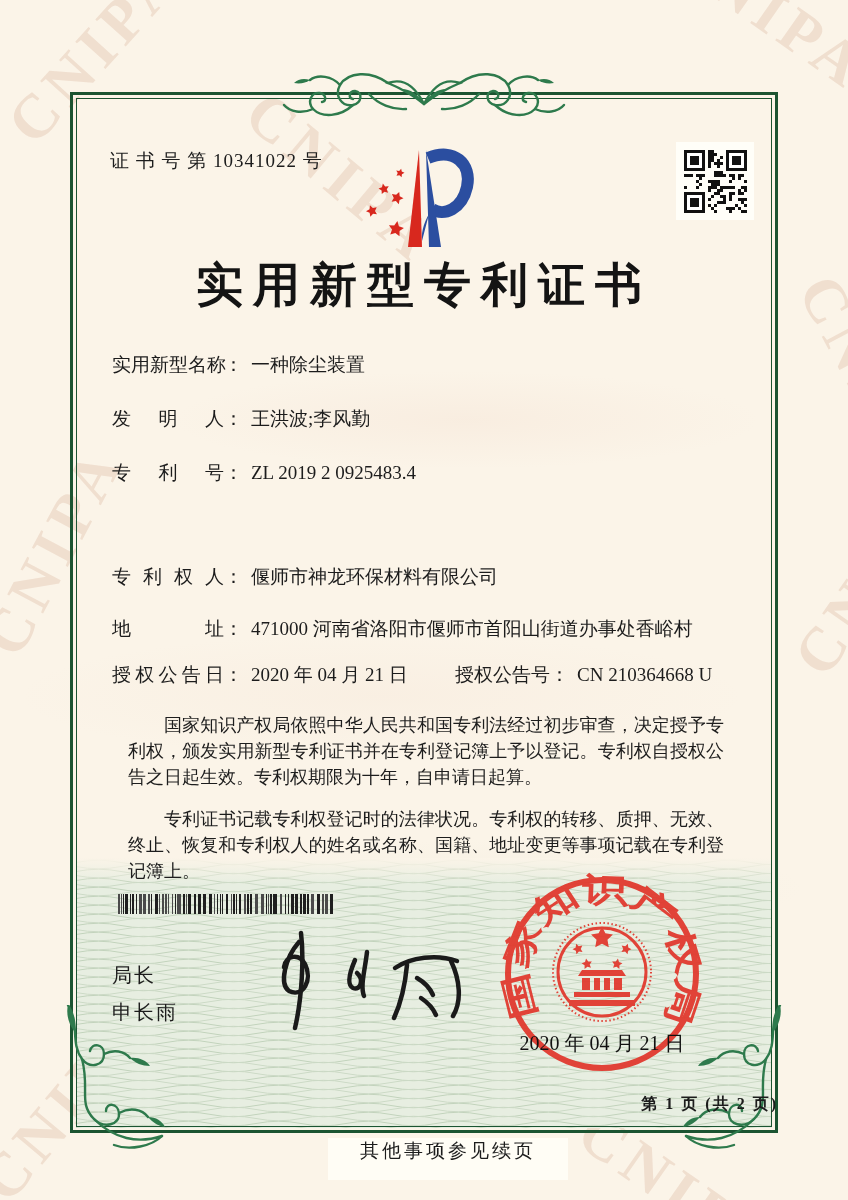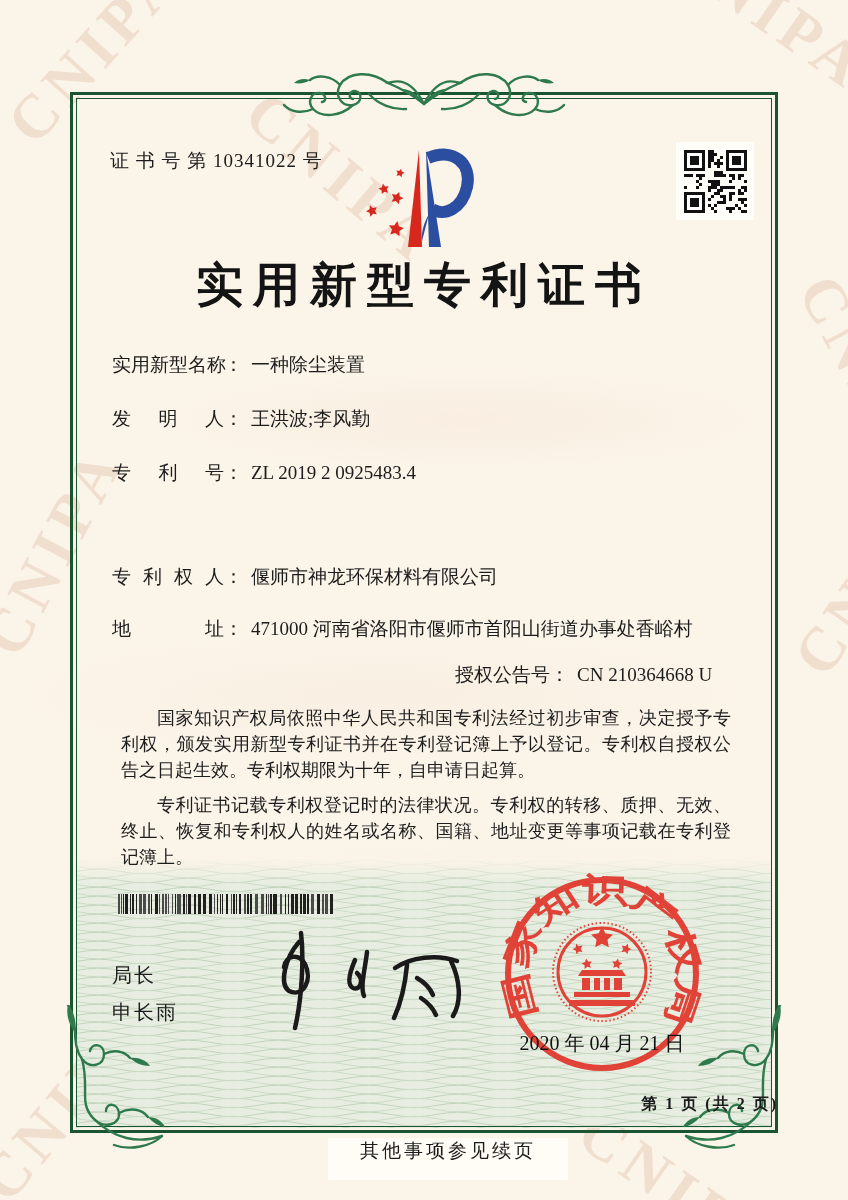--- a/index.html
+++ b/index.html
@@ -30,21 +30,21 @@
   .logo{position:absolute;left:360px;top:146px;width:118px;height:110px;}
   .qr-wrap{position:absolute;left:676px;top:142px;width:78px;height:78px;background:#fffef8;
     display:flex;align-items:center;justify-content:center;}
   .title{position:absolute;left:70px;top:254px;width:708px;text-align:center;
     font-size:47px;font-weight:bold;letter-spacing:10px;color:#141414;}
   .frow{position:absolute;left:112px;font-size:19px;white-space:nowrap;}
   .frow .label{display:inline-block;width:112px;text-align:justify;text-align-last:justify;}
   .frow .value{margin-left:8px;}
   .paras{position:absolute;left:112px;top:696px;width:628px;font-size:18px;line-height:26px;
     color:#1d1d1d;text-align:justify;}
-  .paras p{margin:9px;text-indent:2em;}
+  .paras p{margin:16px;text-indent:2em;}
   .barcode{position:absolute;left:118px;top:894px;}
   .sign-title{position:absolute;left:112px;top:962px;font-size:20px;letter-spacing:2px;
     font-family:"Liberation Sans","DejaVu Sans",sans-serif;text-align:center;}
   .sign-name{position:absolute;left:112px;top:999px;font-size:20px;letter-spacing:2px;
     font-family:"Liberation Sans","DejaVu Sans",sans-serif;}
   .signature{position:absolute;left:255px;top:928px;}
   .seal{position:absolute;left:500px;top:872px;width:204px;height:204px;}
   .seal-date{position:absolute;left:498px;top:1030px;width:208px;text-align:center;
     font-size:20px;color:#111;z-index:5;}
   .page-num{position:absolute;left:70px;top:1094px;width:708px;text-align:right;
@@ -296,20 +296,23 @@
     </div>
     <div class="frow" style="top:460px;">
       <span class="label">专利号</span><span>：</span><span class="value">ZL 2019 2 0925483.4</span>
     </div>
     <div class="frow" style="top:564px;">
       <span class="label">专利权人</span><span>：</span><span class="value">偃师市神龙环保材料有限公司</span>
     </div>
     <div class="frow" style="top:616px;font-family:Liberation Serif, serif;">
       <span class="label">地址</span><span>：</span><span class="value">471000 河南省洛阳市偃师市首阳山街道办事处香峪村</span>
     </div>
+    <div class="frow" style="top:662px;">
+      <span class="label">授权公告日</span><span>：</span><span class="value">2020 年 04 月 21 日</span>
+    </div>
     <div class="frow" style="top:662px;left:455px;">
       <span>授权公告号</span><span>：</span><span class="value">CN 210364668 U</span>
     </div>
 
     <div class="paras">
       <p>国家知识产权局依照中华人民共和国专利法经过初步审查，决定授予专利权，颁发实用新型专利证书并在专利登记簿上予以登记。专利权自授权公告之日起生效。专利权期限为十年，自申请日起算。</p>
       <p>专利证书记载专利权登记时的法律状况。专利权的转移、质押、无效、终止、恢复和专利权人的姓名或名称、国籍、地址变更等事项记载在专利登记簿上。</p>
     </div>
 
     <svg class="barcode" id="barcode-svg" width="218" height="20">

